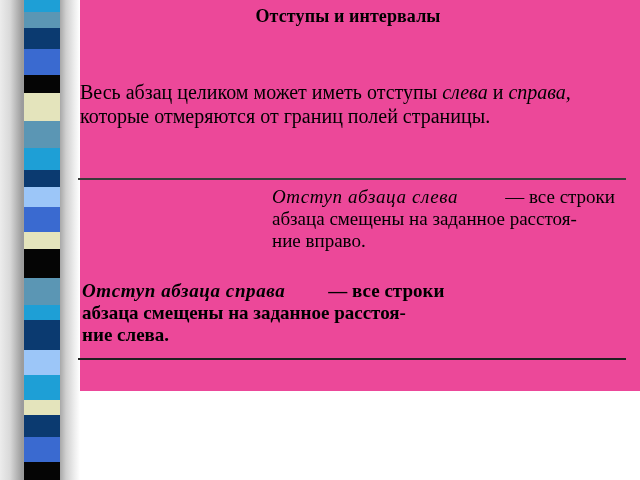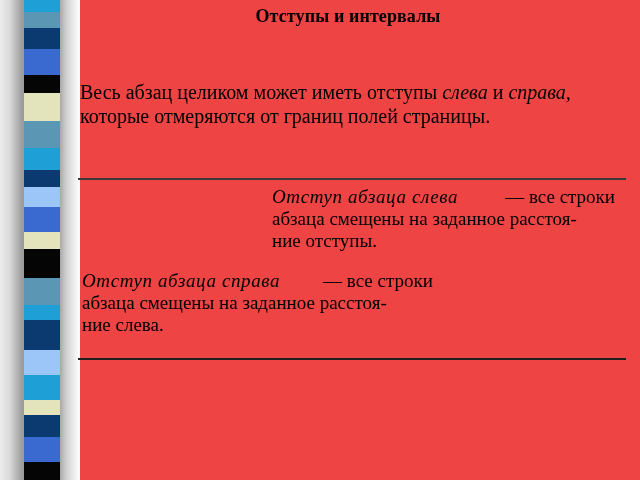--- a/index.html
+++ b/index.html
@@ -6,22 +6,22 @@
       margin: 0;
       padding: 0;
       width: 640px;
       height: 480px;
       overflow: hidden;
       background: #ffffff;
     }
     .slide {
       position: relative;
       width: 640px;
-      height: 480px;
-      background: #ef4444;
+      height: 391px;
+      background: #ec4899;
       font-family: "Liberation Serif", "DejaVu Serif", serif;
       color: #000;
     }
     
     .left-shade {
       position: absolute;
       left: 0; top: 0;
       width: 80px; height: 480px;
       background: linear-gradient(to right,
         #ececec 0px, #d9d9d9 10px, #9c9c9c 22px, #9c9c9c 24px,
@@ -81,22 +81,23 @@
       font-style: italic;
       letter-spacing: 0.6px;
     }
     .example.left-indent {
       left: 272px;
       top: 186px;
       width: 343px;
     }
     .example.right-indent {
       left: 82px;
-      top: 270px;
+      top: 280px;
       width: 343px;
+      font-weight: bold;
     }
     .example .line { display: block; white-space: nowrap; }
     .example .line.justify {
       display: flex;
       justify-content: space-between;
       gap: 43px;
     }
   </style>
 </head>
 <body>
@@ -135,21 +136,21 @@
   </div>
 
   <div class="rule top"></div>
 
   <div class="example left-indent">
     <span class="line justify">
       <span class="lead">Отступ абзаца слева</span>
       <span>— все строки</span>
     </span>
     <span class="line">абзаца смещены на заданное расстоя-</span>
-    <span class="line">ние отступы.</span>
+    <span class="line">ние вправо.</span>
   </div>
 
   <div class="example right-indent">
     <span class="line justify">
       <span class="lead">Отступ абзаца справа</span>
       <span>— все строки</span>
     </span>
     <span class="line">абзаца смещены на заданное расстоя-</span>
     <span class="line">ние слева.</span>
   </div>

